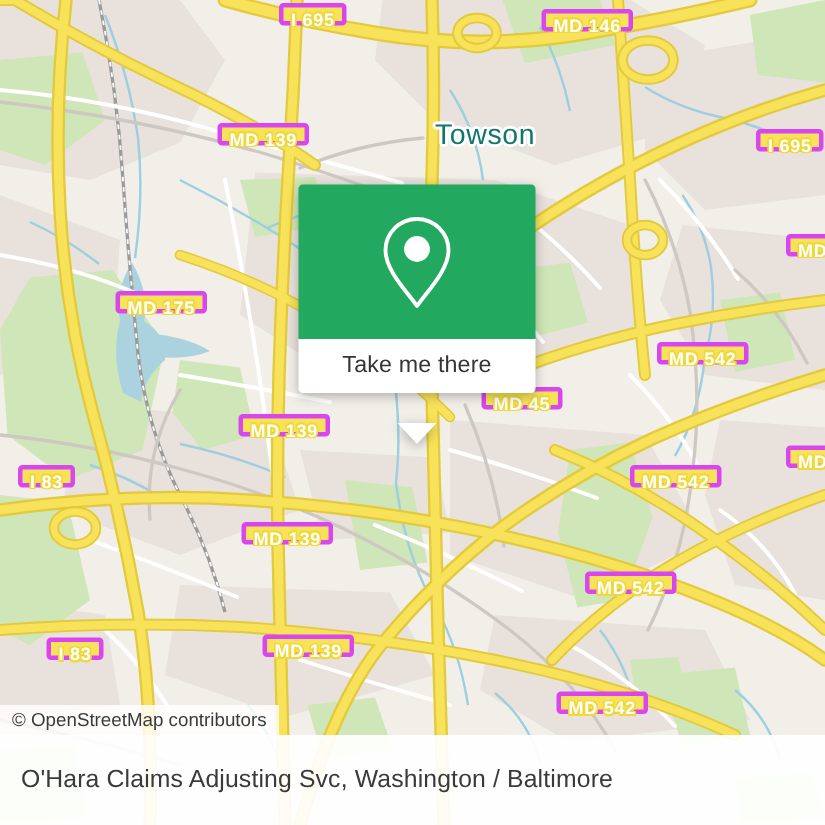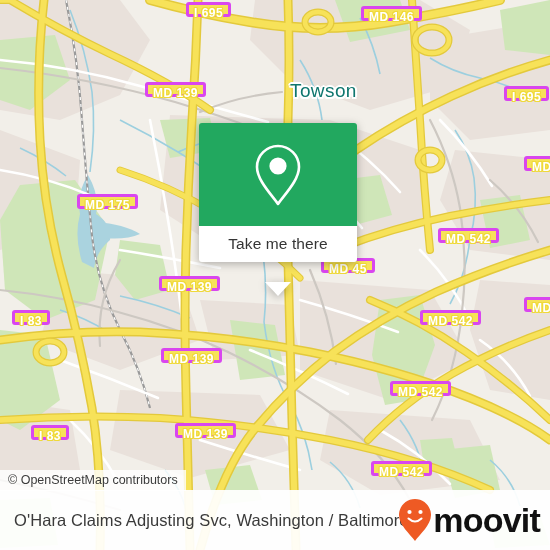--- a/index.html
+++ b/index.html
@@ -305,24 +305,15 @@
       </svg>
     </div>
     <div class="bottom">Take me there</div>
     <div class="tail"></div>
   </div>
 
   <div id="osm-attrib">© OpenStreetMap contributors</div>
 
   <div id="footer">
     <div id="footer-title">O'Hara Claims Adjusting Svc, Washington / Baltimore</div>
-    <div id="brand">
-      <svg width="34" height="44" viewBox="0 0 34 44">
-        <path d="M17 1 C8.2 1 1 8.2 1 17 C1 27 12 36 17 43 C22 36 33 27 33 17 C33 8.2 25.8 1 17 1 Z" fill="#ee5a24"></path>
-        <circle cx="11.5" cy="14" r="2.1" fill="#ffffff"></circle>
-        <circle cx="22.5" cy="14" r="2.1" fill="#ffffff"></circle>
-        <path d="M10.5 20.5 Q17 26.5 23.5 20.5" fill="none" stroke="#ffffff" stroke-width="2.1" stroke-linecap="round"></path>
-      </svg>
-      <div class="wordmark">moovit</div>
-    </div>
   </div>
 
 </div>
 
 </body></html>

